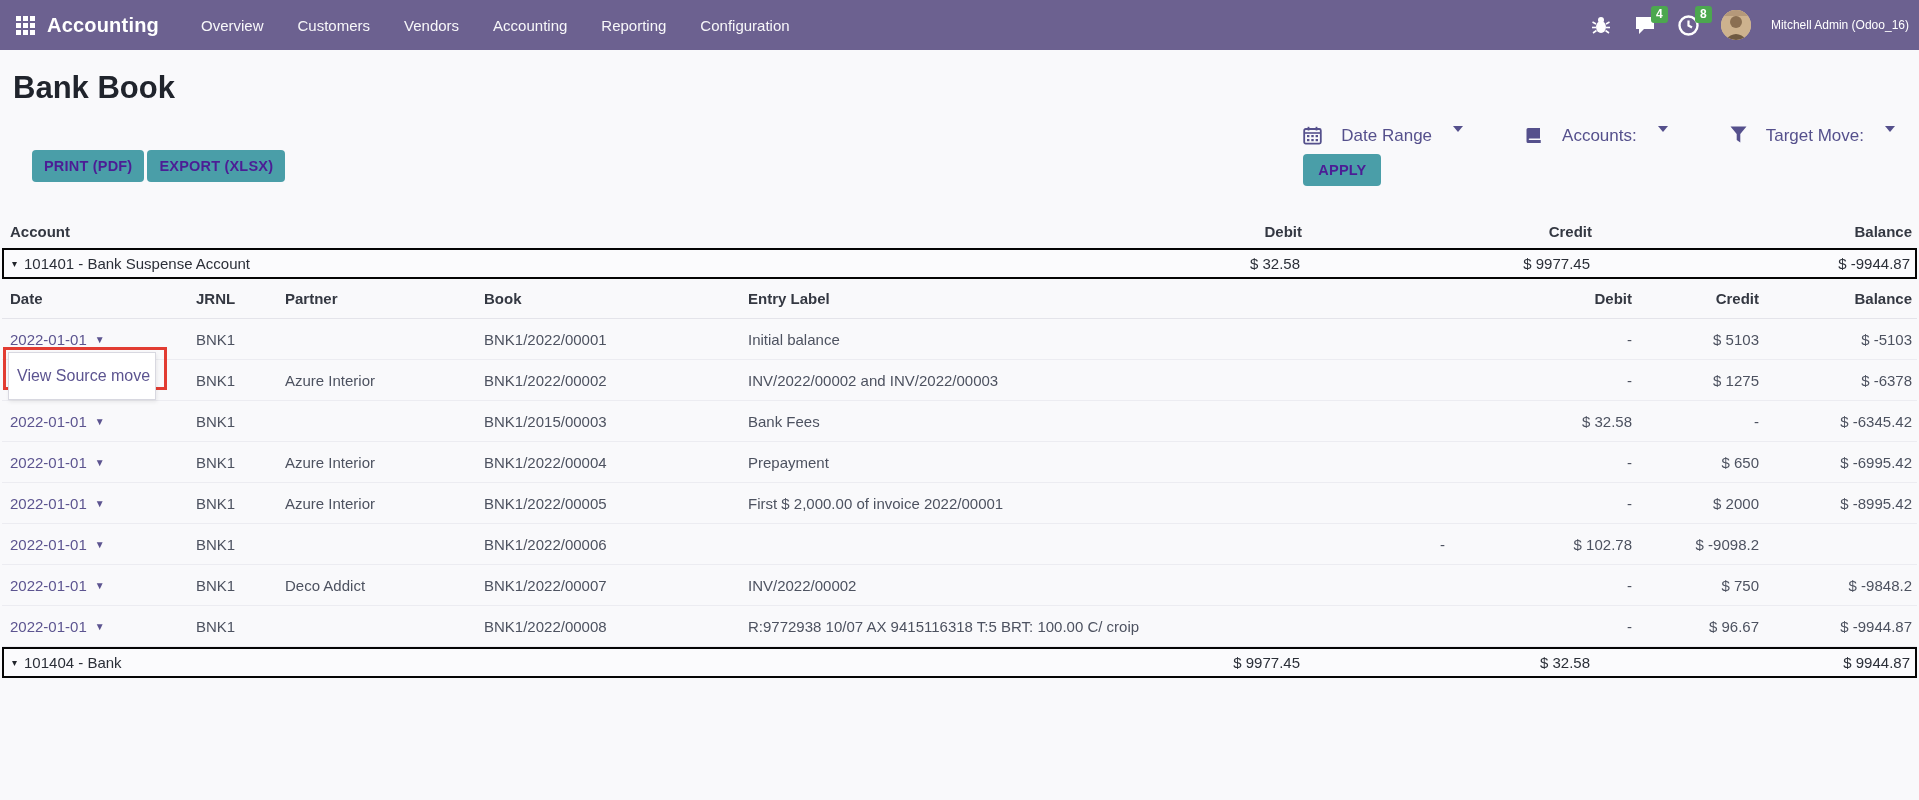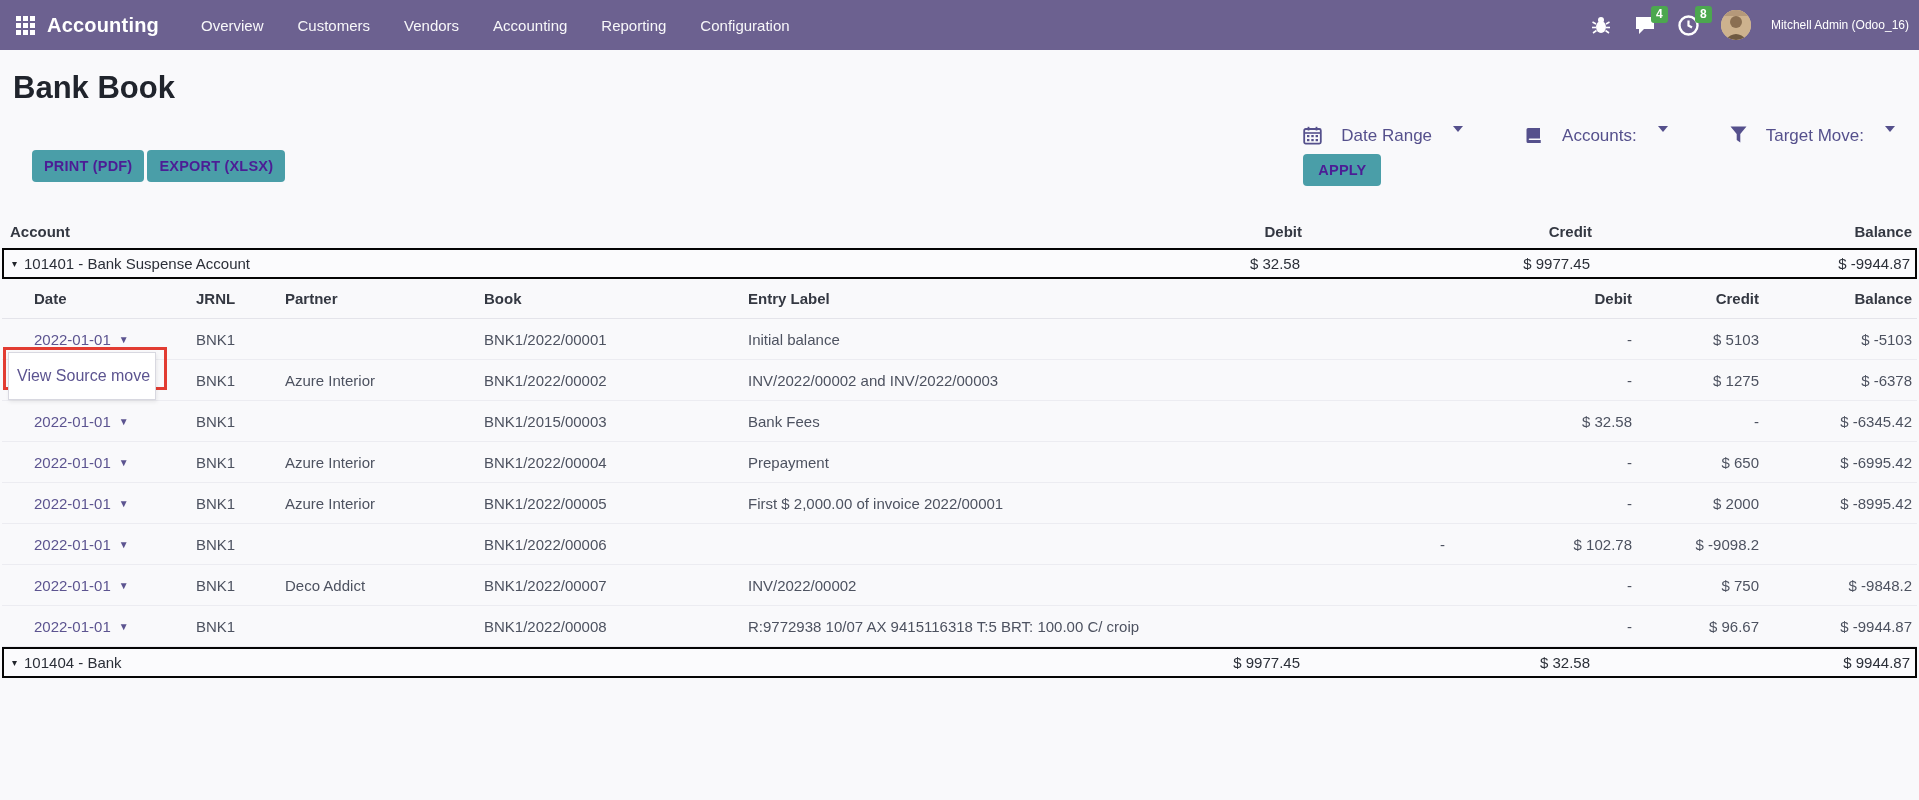--- a/index.html
+++ b/index.html
@@ -56,21 +56,21 @@
   .outer-head > div:first-child { padding-left: 8px; }
   .num { text-align: right; padding-right: 5px; }
   .account-box {
     border: 2px solid #050505; background: #fbfbfd; height: 31px; cursor: pointer; color: #2b2f38;
   }
   .account-name { padding-left: 8px; display: flex; align-items: center; gap: 7px; }
   .tri-icon { font-size: 10px; color: #22252b; }
 
   .inner-grid { display: grid; grid-template-columns: 194px 89px 199px 264px 1fr 187px 127px 153px; align-items: center; }
   .inner-head { height: 40px; color: #343842; font-weight: 700; border-bottom: 1px solid #e4e4ea; }
-  .inner-head > div:first-child, .row > div:first-child { padding-left: 8px; margin-left: 24px; }
+  .inner-head > div:first-child, .row > div:first-child { padding-left: 8px; }
   .rows-wrap { position: relative; }
   .row { height: 41px; border-bottom: 1px solid #ececf1; color: #4d5260; }
   .cell-date { color: #5c5490; cursor: pointer; display: flex; align-items: center; gap: 8px; }
   .date-caret { font-size: 10px; color: #5c5490; }
   .date-text:empty + .date-caret { display: none; }
 
   
   .annotation-box {
     position: absolute; left: 1px; top: 28px; width: 164px; height: 43px;
     border: 3px solid #e23c32; z-index: 6; pointer-events: none;

